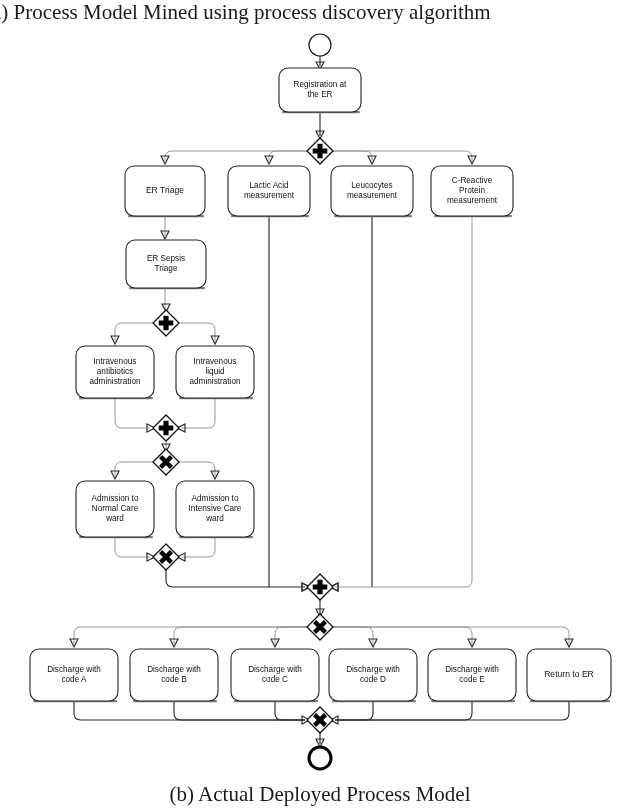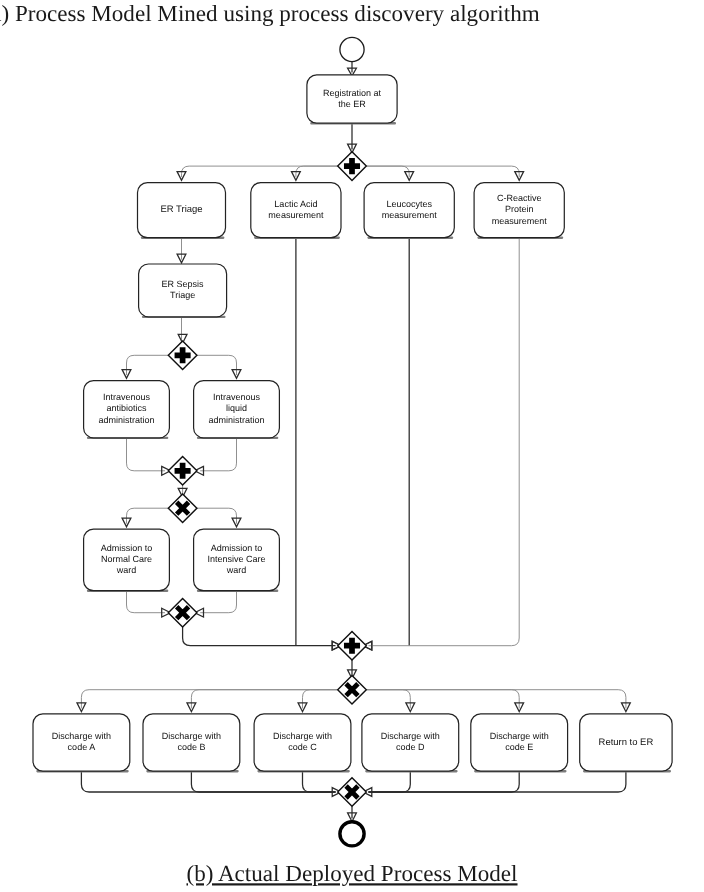--- a/index.html
+++ b/index.html
@@ -26,21 +26,20 @@
   }
   #caption-top {
     left: -8px;
     top: 2px;
   }
   #caption-bottom {
     left: 0;
     top: 784px;
     width: 640px;
     text-align: center;
-    text-decoration: underline;
   }
 
   
   #diagram {
     position: absolute;
     left: 0;
     top: 0;
     width: 640px;
     height: 811px;
   }

